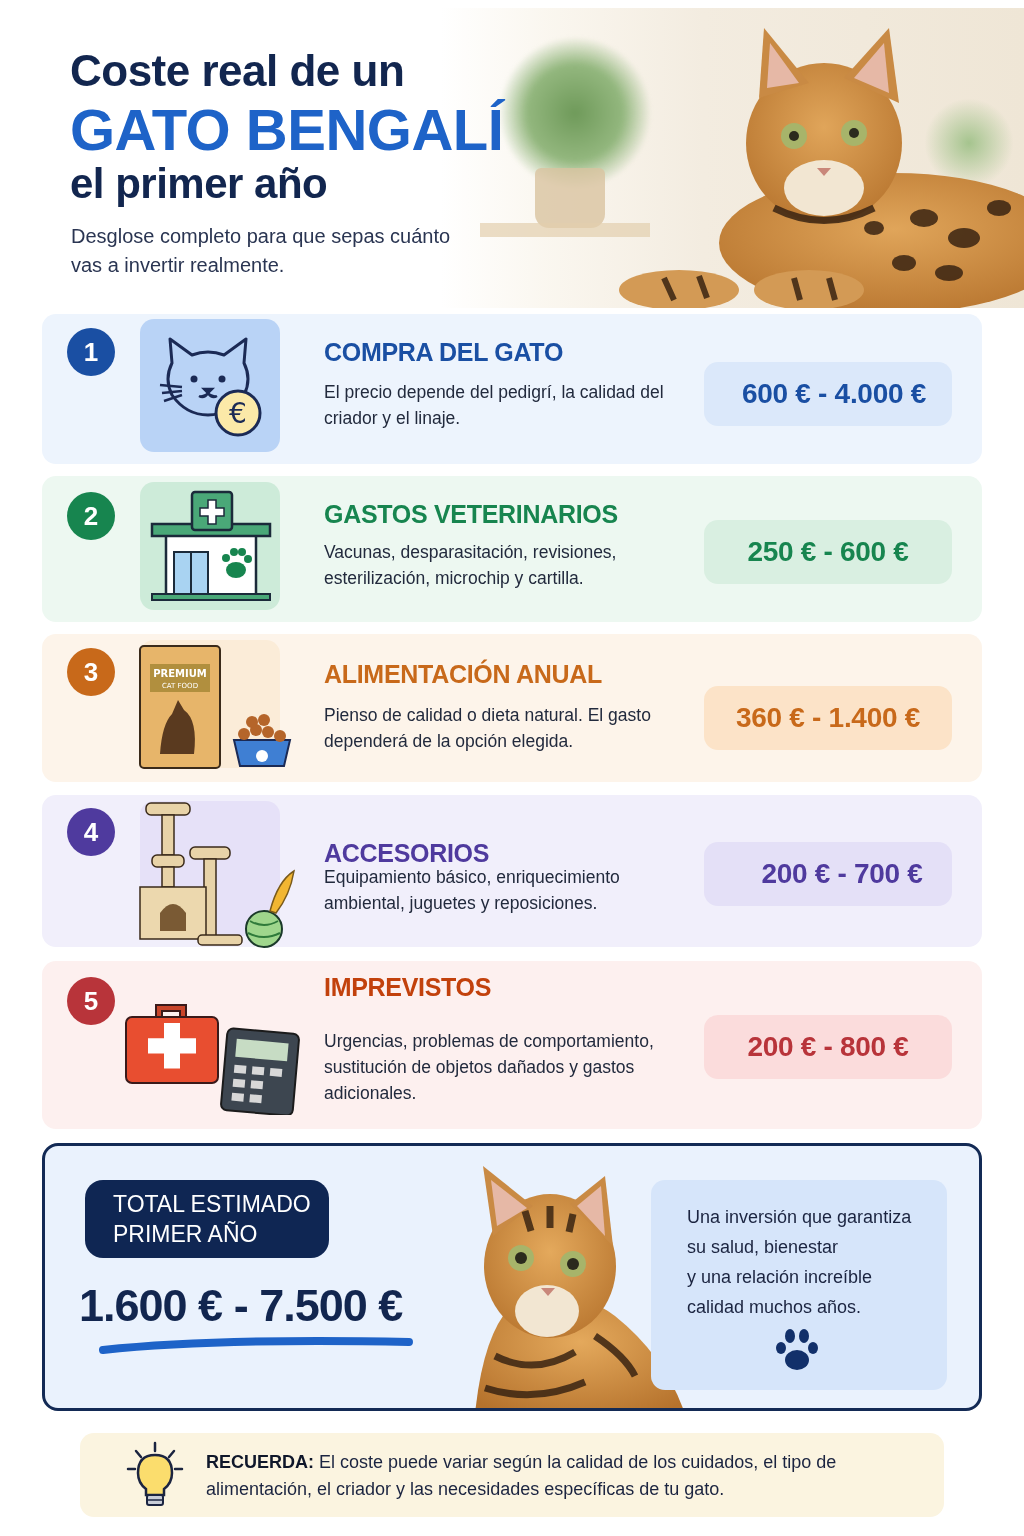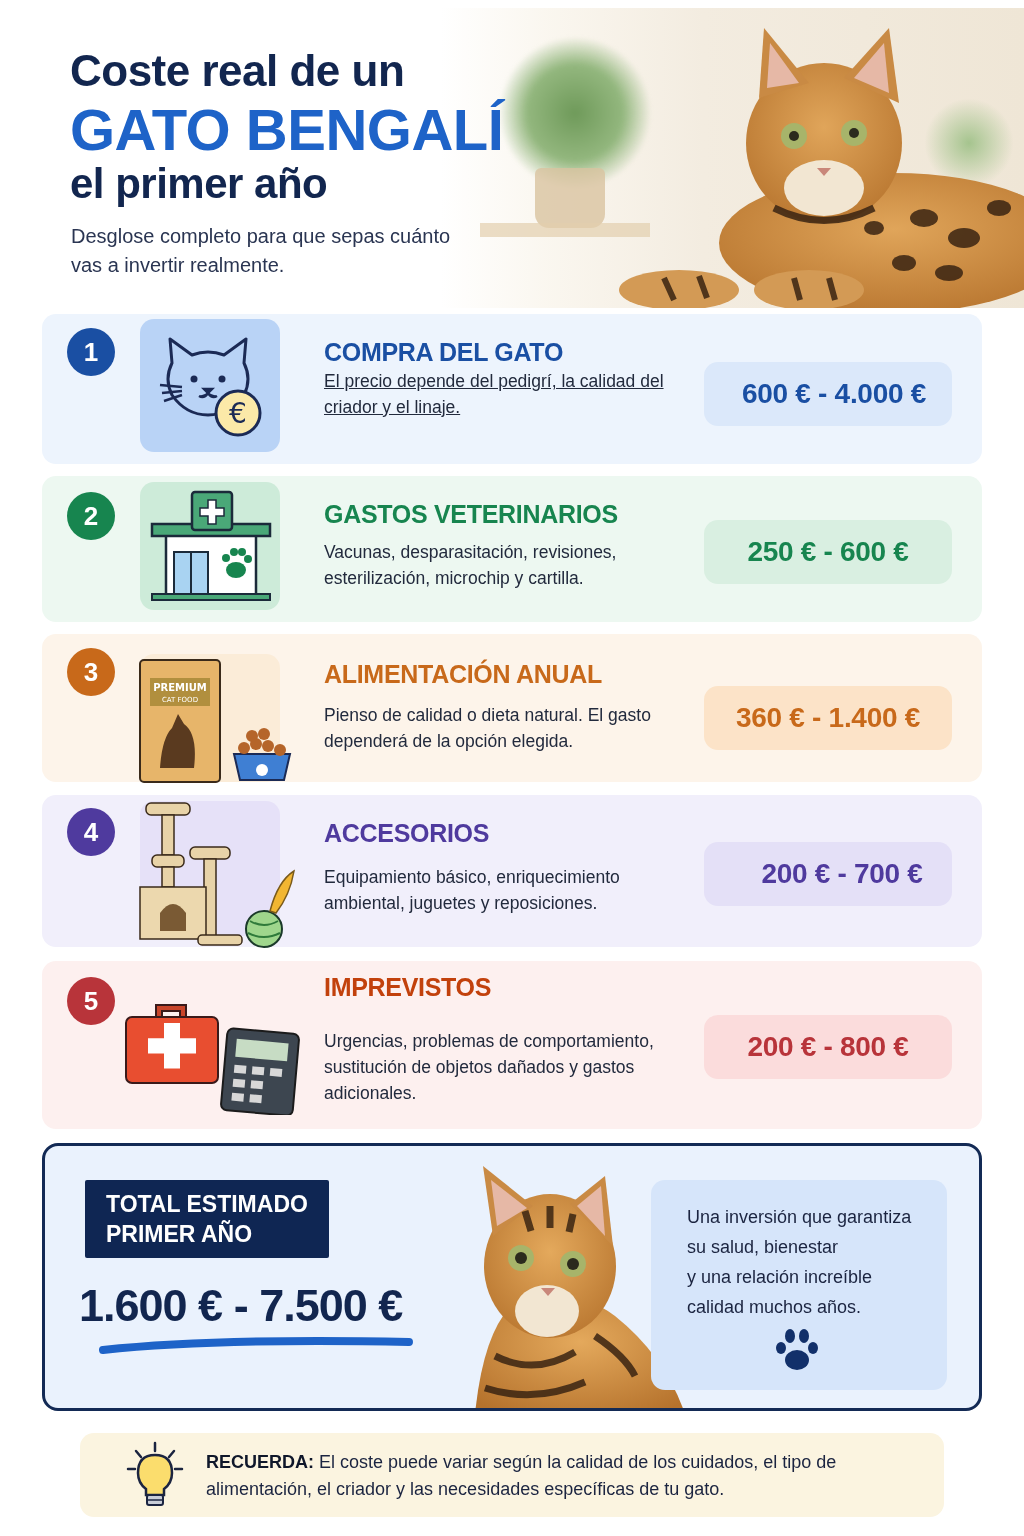--- a/index.html
+++ b/index.html
@@ -30,22 +30,22 @@
   .iconbox { position: absolute; left: 98px; width: 140px; border-radius: 14px; }
   .card-title { position: absolute; left: 282px; font-size: 25px; font-weight: 700; letter-spacing: -0.3px; }
   .card-desc { position: absolute; left: 282px; font-size: 17.5px; line-height: 26px; color: #222a3d; width: 370px; }
   .price { position: absolute; left: 662px; width: 248px; height: 64px; border-radius: 14px;
     display: flex; align-items: center; justify-content: center; font-size: 28px; font-weight: 700; letter-spacing: -0.3px; }
   .ico { position: absolute; }
 
   
   .total { position: absolute; left: 42px; top: 1143px; width: 940px; height: 268px; border: 3px solid #132a55;
     border-radius: 16px; background: #eaf2fd; overflow: hidden; }
-  .total-label { position: absolute; left: 40px; top: 34px; width: 244px; height: 78px; background: #0f2653; border-radius: 2px;
-    color: #fff; font-size: 23px; font-weight: 700; line-height: 30px; padding: 9px 0 0 21px; white-space: pre-line; }
+  .total-label { position: absolute; left: 40px; top: 34px; width: 244px; height: 78px; background: #0f2653; border-radius: 18px;
+    color: #fff; font-size: 23px; font-weight: 400; line-height: 30px; padding: 9px 0 0 28px; white-space: pre-line; }
   .total-value { position: absolute; left: 34px; top: 134px; font-size: 45px; font-weight: 700; color: #12264f; letter-spacing: -1px; }
   .underline { position: absolute; left: 52px; top: 190px; width: 320px; height: 20px; }
   .total-cat { position: absolute; left: 410px; top: 20px; width: 240px; height: 248px; }
   .quote { position: absolute; left: 606px; top: 34px; width: 296px; height: 210px; background: #d6e5fa; border-radius: 14px;
     padding: 22px 0 0 36px; font-size: 18px; line-height: 30px; color: #1b2440; white-space: pre-line; }
   .quote-paw { position: absolute; left: 122px; top: 148px; width: 48px; height: 44px; }
 
   
   .note { position: absolute; left: 80px; top: 1433px; width: 864px; height: 84px; background: #fbf4e0; border-radius: 14px; }
   .bulb { position: absolute; left: 42px; top: 8px; width: 66px; height: 70px; }
@@ -111,21 +111,21 @@
       <path d="M14 30 L12 6 L34 22 Q50 16 66 22 L88 6 L86 30 Q94 46 86 62 Q72 82 50 82 Q28 82 14 62 Q6 46 14 30Z" fill="none" stroke="#1b2a55" stroke-width="3" stroke-linejoin="round"></path>
       <circle cx="36" cy="46" r="3.5" fill="#1b2a55"></circle>
         <circle cx="64" cy="46" r="3.5" fill="#1b2a55"></circle>
       <path d="M46 56 l8 0 l-4 4z M50 60 q-4 6 -9 3 M50 60 q4 6 9 3" stroke="#1b2a55" stroke-width="2.5" fill="#1b2a55"></path>
       <path d="M2 52 l22 2 M4 60 l20 -2 M6 68 l18 -6" stroke="#1b2a55" stroke-width="2.5"></path>
       <circle cx="80" cy="80" r="22" fill="#fbe9a8" stroke="#1b2a55" stroke-width="3"></circle>
       <text x="80" y="90" text-anchor="middle" font-size="28" font-family="DejaVu Sans, sans-serif" fill="#1b2a55">€</text>
     </svg>
   </div>
   <div class="card-title" style="top:24px;color:#1a4fa3;">COMPRA DEL GATO</div>
-  <div class="card-desc" style="top:54px;text-decoration:underline;">El precio depende del pedigrí, la calidad del criador y el linaje.</div>
+  <div class="card-desc" style="top:65px;">El precio depende del pedigrí, la calidad del criador y el linaje.</div>
   <div class="price" style="top:48px;background:#dbe8fa;color:#1a4fa3;padding-left:12px;">600 € - 4.000 €</div>
 </div>
 
 <div class="card" style="top:476px;height:146px;background:#edf8f1;">
   <div class="num" style="top:16px;background:#17854f;">2</div>
   <div class="iconbox" style="top:6px;height:128px;background:#cdebd9;">
     <svg class="ico" style="left:10px;top:8px;" width="122" height="114" viewBox="0 0 122 114">
       <rect x="16" y="38" width="90" height="70" fill="#fff" stroke="#1b2a3a" stroke-width="2.5"></rect>
       <rect x="2" y="34" width="118" height="12" fill="#4aa878" stroke="#1b2a3a" stroke-width="2.5"></rect>
       <rect x="42" y="2" width="40" height="38" rx="3" fill="#4aa878" stroke="#1b2a3a" stroke-width="2.5"></rect>
@@ -142,21 +142,21 @@
       <rect x="2" y="104" width="118" height="6" fill="#4aa878" stroke="#1b2a3a" stroke-width="2"></rect>
     </svg>
   </div>
   <div class="card-title" style="top:24px;color:#17854f;">GASTOS VETERINARIOS</div>
   <div class="card-desc" style="top:63px;">Vacunas, desparasitación, revisiones, esterilización, microchip y cartilla.</div>
   <div class="price" style="top:44px;background:#d9efe1;color:#17854f;">250 € - 600 €</div>
 </div>
 
 <div class="card" style="top:634px;height:148px;background:#fdf4ea;">
   <div class="num" style="top:14px;background:#c8691a;">3</div>
-  <div class="iconbox" style="top:6px;height:128px;background:#fbecd8;margin-top:14px;">
+  <div class="iconbox" style="top:6px;height:128px;background:#fbecd8;">
     <svg class="ico" style="left:-4px;top:4px;" width="160" height="130" viewBox="0 0 160 130">
       <rect x="4" y="2" width="80" height="122" rx="4" fill="#e7b56a" stroke="#3a2a1a" stroke-width="2"></rect>
       <rect x="14" y="20" width="60" height="28" fill="#b18f3e"></rect>
       <text x="44" y="33" text-anchor="middle" font-size="10" font-weight="700" fill="#fff" font-family="DejaVu Sans, sans-serif">PREMIUM</text>
       <text x="44" y="44" text-anchor="middle" font-size="7" fill="#fff" font-family="DejaVu Sans, sans-serif">CAT FOOD</text>
       <path d="M24 110 q2 -30 12 -40 l6 -14 l6 10 q14 10 10 44z" fill="#5a3a1f"></path>
       <path d="M98 96 h56 l-6 26 h-44z" fill="#3f7fd3" stroke="#1b2a55" stroke-width="2"></path>
       <g fill="#b5652a">
           <circle cx="108" cy="90" r="6"></circle>
           <circle cx="120" cy="86" r="6"></circle>
@@ -184,21 +184,21 @@
       <rect x="52" y="46" width="40" height="12" rx="5" fill="#e8d3a8" stroke="#3a2a1a" stroke-width="1.5"></rect>
       <rect x="66" y="58" width="12" height="80" fill="#e8d3a8" stroke="#3a2a1a" stroke-width="1.5"></rect>
       <rect x="2" y="86" width="66" height="52" fill="#ecd8ae" stroke="#3a2a1a" stroke-width="1.5"></rect>
       <path d="M22 130 v-18 q13 -18 26 0 v18z" fill="#7a5a34"></path>
       <rect x="60" y="134" width="44" height="10" rx="4" fill="#e8d3a8" stroke="#3a2a1a" stroke-width="1.5"></rect>
       <circle cx="126" cy="128" r="18" fill="#9fd68c" stroke="#1b3a2a" stroke-width="2"></circle>
       <path d="M112 120 q14 8 28 0 M110 132 q16 8 32 0" stroke="#2f7a3a" stroke-width="2" fill="none"></path>
       <path d="M132 110 q8 -30 24 -40 q-4 24 -18 42z" fill="#f2b632" stroke="#7a5a1a" stroke-width="1.5"></path>
     </svg>
   </div>
-  <div class="card-title" style="top:24px;color:#4f3a9e;">ACCESORIOS</div>
+  <div class="card-title" style="top:44px;color:#4f3a9e;">ACCESORIOS</div>
   <div class="card-desc" style="top:69px;">Equipamiento básico, enriquecimiento ambiental, juguetes y reposiciones.</div>
   <div class="price" style="top:47px;background:#e4e0f7;color:#4f3a9e;padding-left:28px;">200 € - 700 €</div>
 </div>
 
 <div class="card" style="top:961px;height:168px;background:#fdf0ef;">
   <div class="num" style="top:16px;background:#b8343a;">5</div>
   <div class="iconbox" style="top:30px;height:120px;background:transparent;">
     <svg class="ico" style="left:-16px;top:0px;" width="180" height="124" viewBox="0 0 180 124">
       <path d="M32 14 h30 v12 h-6 v-6 h-18 v6 h-6z" fill="#c8452a" stroke="#3a1a1a" stroke-width="2"></path>
       <rect x="2" y="26" width="92" height="66" rx="6" fill="#e84e30" stroke="#3a1a1a" stroke-width="2"></rect>

